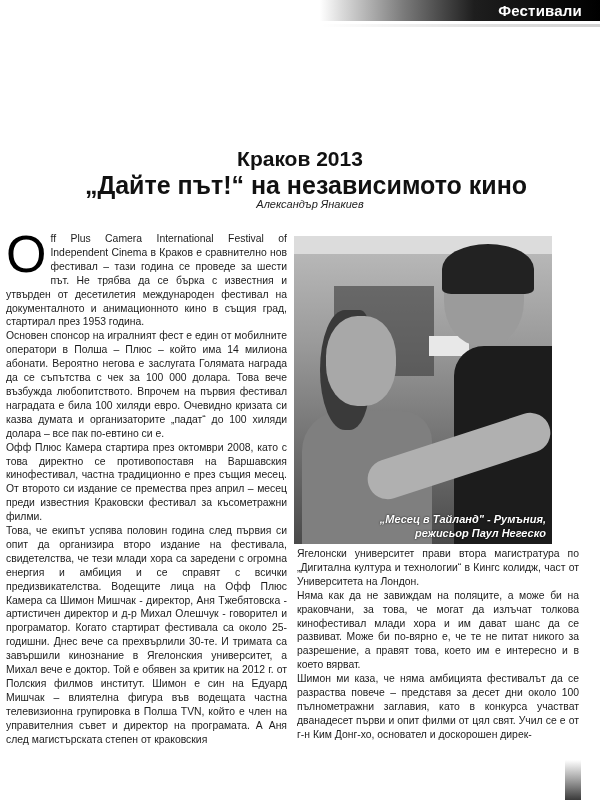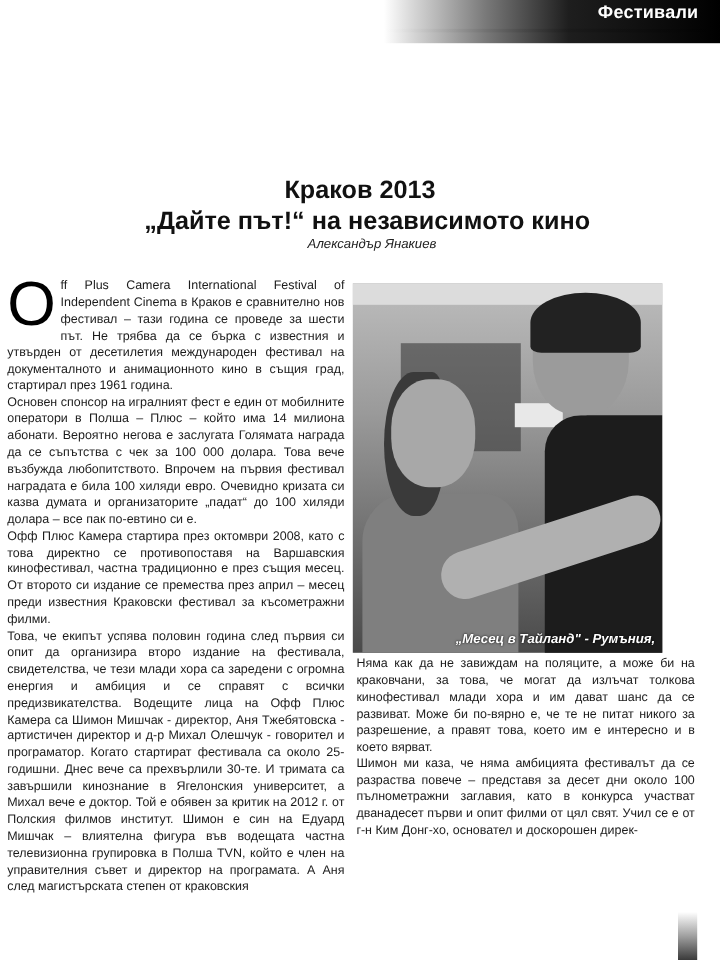--- a/index.html
+++ b/index.html
@@ -1,26 +1,26 @@
 <!DOCTYPE html>
 <html><head>
 <meta charset="utf-8">
 <style>
   html, body { margin:0; padding:0; }
   body { width:600px; height:800px; background:#ffffff; position:relative; overflow:hidden;
          font-family:"Liberation Sans", "DejaVu Sans", sans-serif; color:#1a1a1a; }
-  .header-bar { position:absolute; left:320px; top:0; width:280px; height:36px;
+  .header-bar { position:absolute; left:320px; top:0; width:280px; height:21px;
          background:linear-gradient(to right, #ffffff 0%, #d9d9d9 8%, #7a7a7a 30%, #1e1e1e 55%, #000 100%); }
   .header-bar .section { position:absolute; right:18px; top:2px; color:#fff; font-weight:bold;
          font-size:15px; letter-spacing:0.2px; }
   .header-shadow { position:absolute; left:320px; top:24px; width:280px; height:3px;
          background:linear-gradient(to right, rgba(255,255,255,0) 0%, rgba(0,0,0,0.12) 60%, rgba(0,0,0,0.18) 100%); }
   .title-block { position:absolute; left:0; top:146px; width:600px; text-align:center; }
   .title-l1 { font-size:21px; font-weight:bold; line-height:26px; color:#111; }
-  .title-l2 { font-size:21px; font-weight:bold; line-height:26px; color:#111;margin-left:12px; }
+  .title-l2 { font-size:25px; font-weight:bold; line-height:26px; color:#111;margin-left:12px; }
   .author { position:absolute; left:0; width:600px; top:198px; text-align:center;
          font-size:11px; font-style:italic; color:#222; padding-left:20px; box-sizing:border-box; }
   .col-left { position:absolute; left:6px; top:232px; width:281px; font-size:10.4px; line-height:13.9px;
          text-align:justify; color:#1b1b1b; }
   .col-left p, .col-right p { margin:0; }
   .dropcap { float:left; font-size:52px; line-height:40px; height:40px; margin:2px 4px 0 0;
          font-weight:normal; color:#000; }
   .photo { position:absolute; left:294px; top:236px; width:258px; height:308px; overflow:hidden;
          background:linear-gradient(180deg, #bdbdbd 0%, #9a9a9a 35%, #6e6e6e 70%, #4a4a4a 100%); }
   .photo .ceiling { position:absolute; left:0; top:0; width:100%; height:18px; background:#dcdcdc; }
@@ -57,42 +57,44 @@
 </div>
 <div class="header-shadow"></div>
 
 <div class="title-block">
   <div class="title-l1">Краков 2013</div>
   <div class="title-l2">„Дайте път!“ на независимото кино</div>
 </div>
 <div class="author">Александър Янакиев</div>
 
 <div class="col-left">
-  <p><span class="dropcap">O</span><span>ff Plus Camera International Festival of Independent Cinema в Краков е сравнително нов фестивал – тази година се проведе за шести път. Не трябва да се бърка с известния и утвърден от десетилетия международен фестивал на документалното и анимационното кино в същия град, стартирал през 1961 година.</span></p>
+  <p><span class="dropcap">O</span><span>ff Plus Camera International Festival of Independent Cinema в Краков е сравнително нов фестивал – тази година се проведе за шести път. Не трябва да се бърка с известния и утвърден от десетилетия международен фестивал на документалното и анимационното кино в същия град, стартирал през 1953 година.</span></p>
   <p>Основен спонсор на игралният фест е един от мобилните оператори в Полша – Плюс – който има 14 милиона абонати. Вероятно негова е заслугата Голямата награда да се съпътства с чек за 100 000 долара. Това вече възбужда любопитството. Впрочем на първия фестивал наградата е била 100 хиляди евро. Очевидно кризата си казва думата и организаторите „падат“ до 100 хиляди долара – все пак по-евтино си е.</p>
   <p>Офф Плюс Камера стартира през октомври 2008, като с това директно се противопоставя на Варшавския кинофестивал, частна традиционно е през същия месец. От второто си издание се премества през април – месец преди известния Краковски фестивал за късометражни филми.</p>
   <p>Това, че екипът успява половин година след първия си опит да организира второ издание на фестивала, свидетелства, че тези млади хора са заредени с огромна енергия и амбиция и се справят с всички предизвикателства. Водещите лица на Офф Плюс Камера са Шимон Мишчак - директор, Аня Тжебятовска - артистичен директор и д-р Михал Олешчук - говорител и програматор. Когато стартират фестивала са около 25-годишни. Днес вече са прехвърлили 30-те. И тримата са завършили кинознание в Ягелонския университет, а Михал вече е доктор. Той е обявен за критик на 2012 г. от Полския филмов институт. Шимон е син на Едуард Мишчак – влиятелна фигура във водещата частна телевизионна групировка в Полша TVN, който е член на управителния съвет и директор на програмата. А Аня след магистърската степен от краковския</p>
 </div>
 
 <div class="photo">
   <div class="ceiling"></div>
   <div class="room-back"></div>
   <div class="screen"></div>
   <div class="man-body"></div>
   <div class="man-head"></div>
   <div class="man-hair"></div>
   <div class="woman-body"></div>
   <div class="woman-hair"></div>
   <div class="woman-head"></div>
   <div class="arm"></div>
   <div class="caption">
     <div>„Месец в Тайланд" - Румъния,</div>
+    <div>режисьор Паул Негеско</div>
   </div>
 </div>
 
 <div class="col-right">
+  <p>Ягелонски университет прави втора магистратура по „Дигитална култура и технологии“ в Кингс колидж, част от Университета на Лондон.</p>
   <p>Няма как да не завиждам на поляците, а може би на краковчани, за това, че могат да излъчат толкова кинофестивал млади хора и им дават шанс да се развиват. Може би по-вярно е, че те не питат никого за разрешение, а правят това, което им е интересно и в което вярват.</p>
   <p>Шимон ми каза, че няма амбицията фестивалът да се разраства повече – представя за десет дни около 100 пълнометражни заглавия, като в конкурса участват дванадесет първи и опит филми от цял свят. Учил се е от г-н Ким Донг-хо, основател и доскорошен дирек-</p>
 </div>
 
 <div class="page-tab">
   <span class="num">51</span>
 </div>
 
 </body></html>

